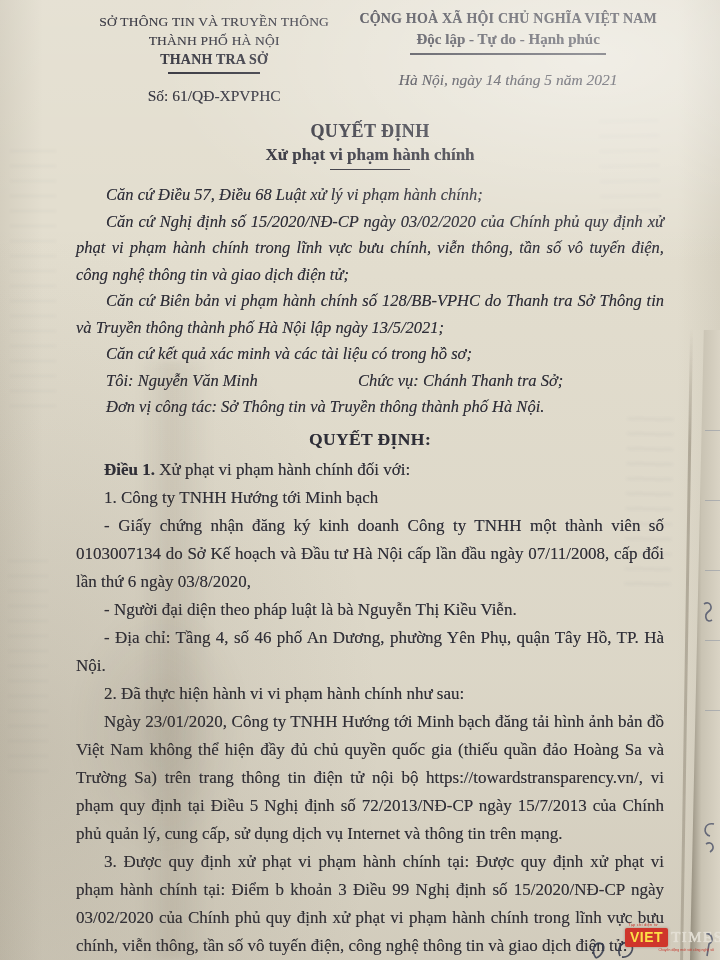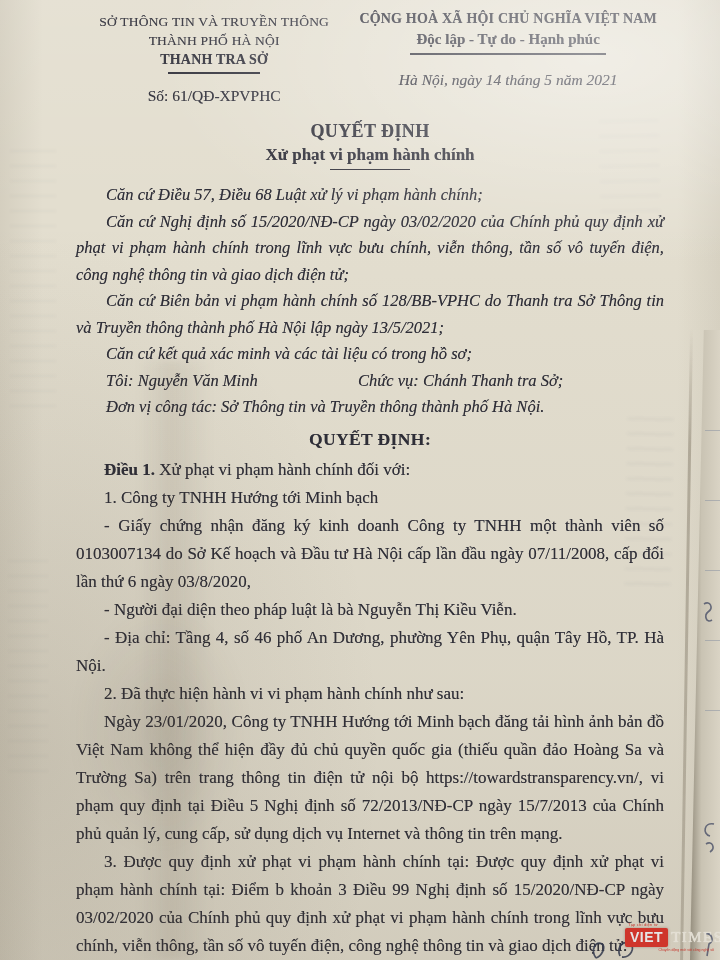--- a/index.html
+++ b/index.html
@@ -97,21 +97,21 @@
   .body-p.nj{text-align:left;}
   .body-sec{margin-top:6px;}
   .lead{font-weight:bold;}
 
   
   .viettimes{position:absolute;right:5px;bottom:8px;z-index:8;width:90px;}
   .vt-top{font-family:"Liberation Sans","DejaVu Sans",sans-serif;font-size:4px;color:#c6352c;margin:0 0 1px 3px;letter-spacing:0.2px;}
   .vt-row{display:flex;align-items:center;}
   .vt-box{
     font-family:"Liberation Sans","DejaVu Sans",sans-serif;
-    background:#cf352b;color:#e5e5e5;font-weight:bold;font-size:14px;
+    background:#cf352b;color:#fde047;font-weight:bold;font-size:14px;
     padding:2px 5px 3px 5px;border-radius:2px;letter-spacing:0.5px;line-height:1;
     box-shadow:0 0 3px rgba(90,30,20,0.35);
   }
   .vt-times{
     font-family:"Liberation Serif","DejaVu Serif",serif;
     font-size:15px;color:#e2ddd1;letter-spacing:1.5px;margin-left:3px;line-height:1;
     text-shadow:0 0 1px rgba(255,255,255,0.85);
   }
   .vt-bottom{font-family:"Liberation Sans","DejaVu Sans",sans-serif;font-size:3.5px;color:#c6352c;text-align:right;margin:1px 1px 0 0;}
 </style>

